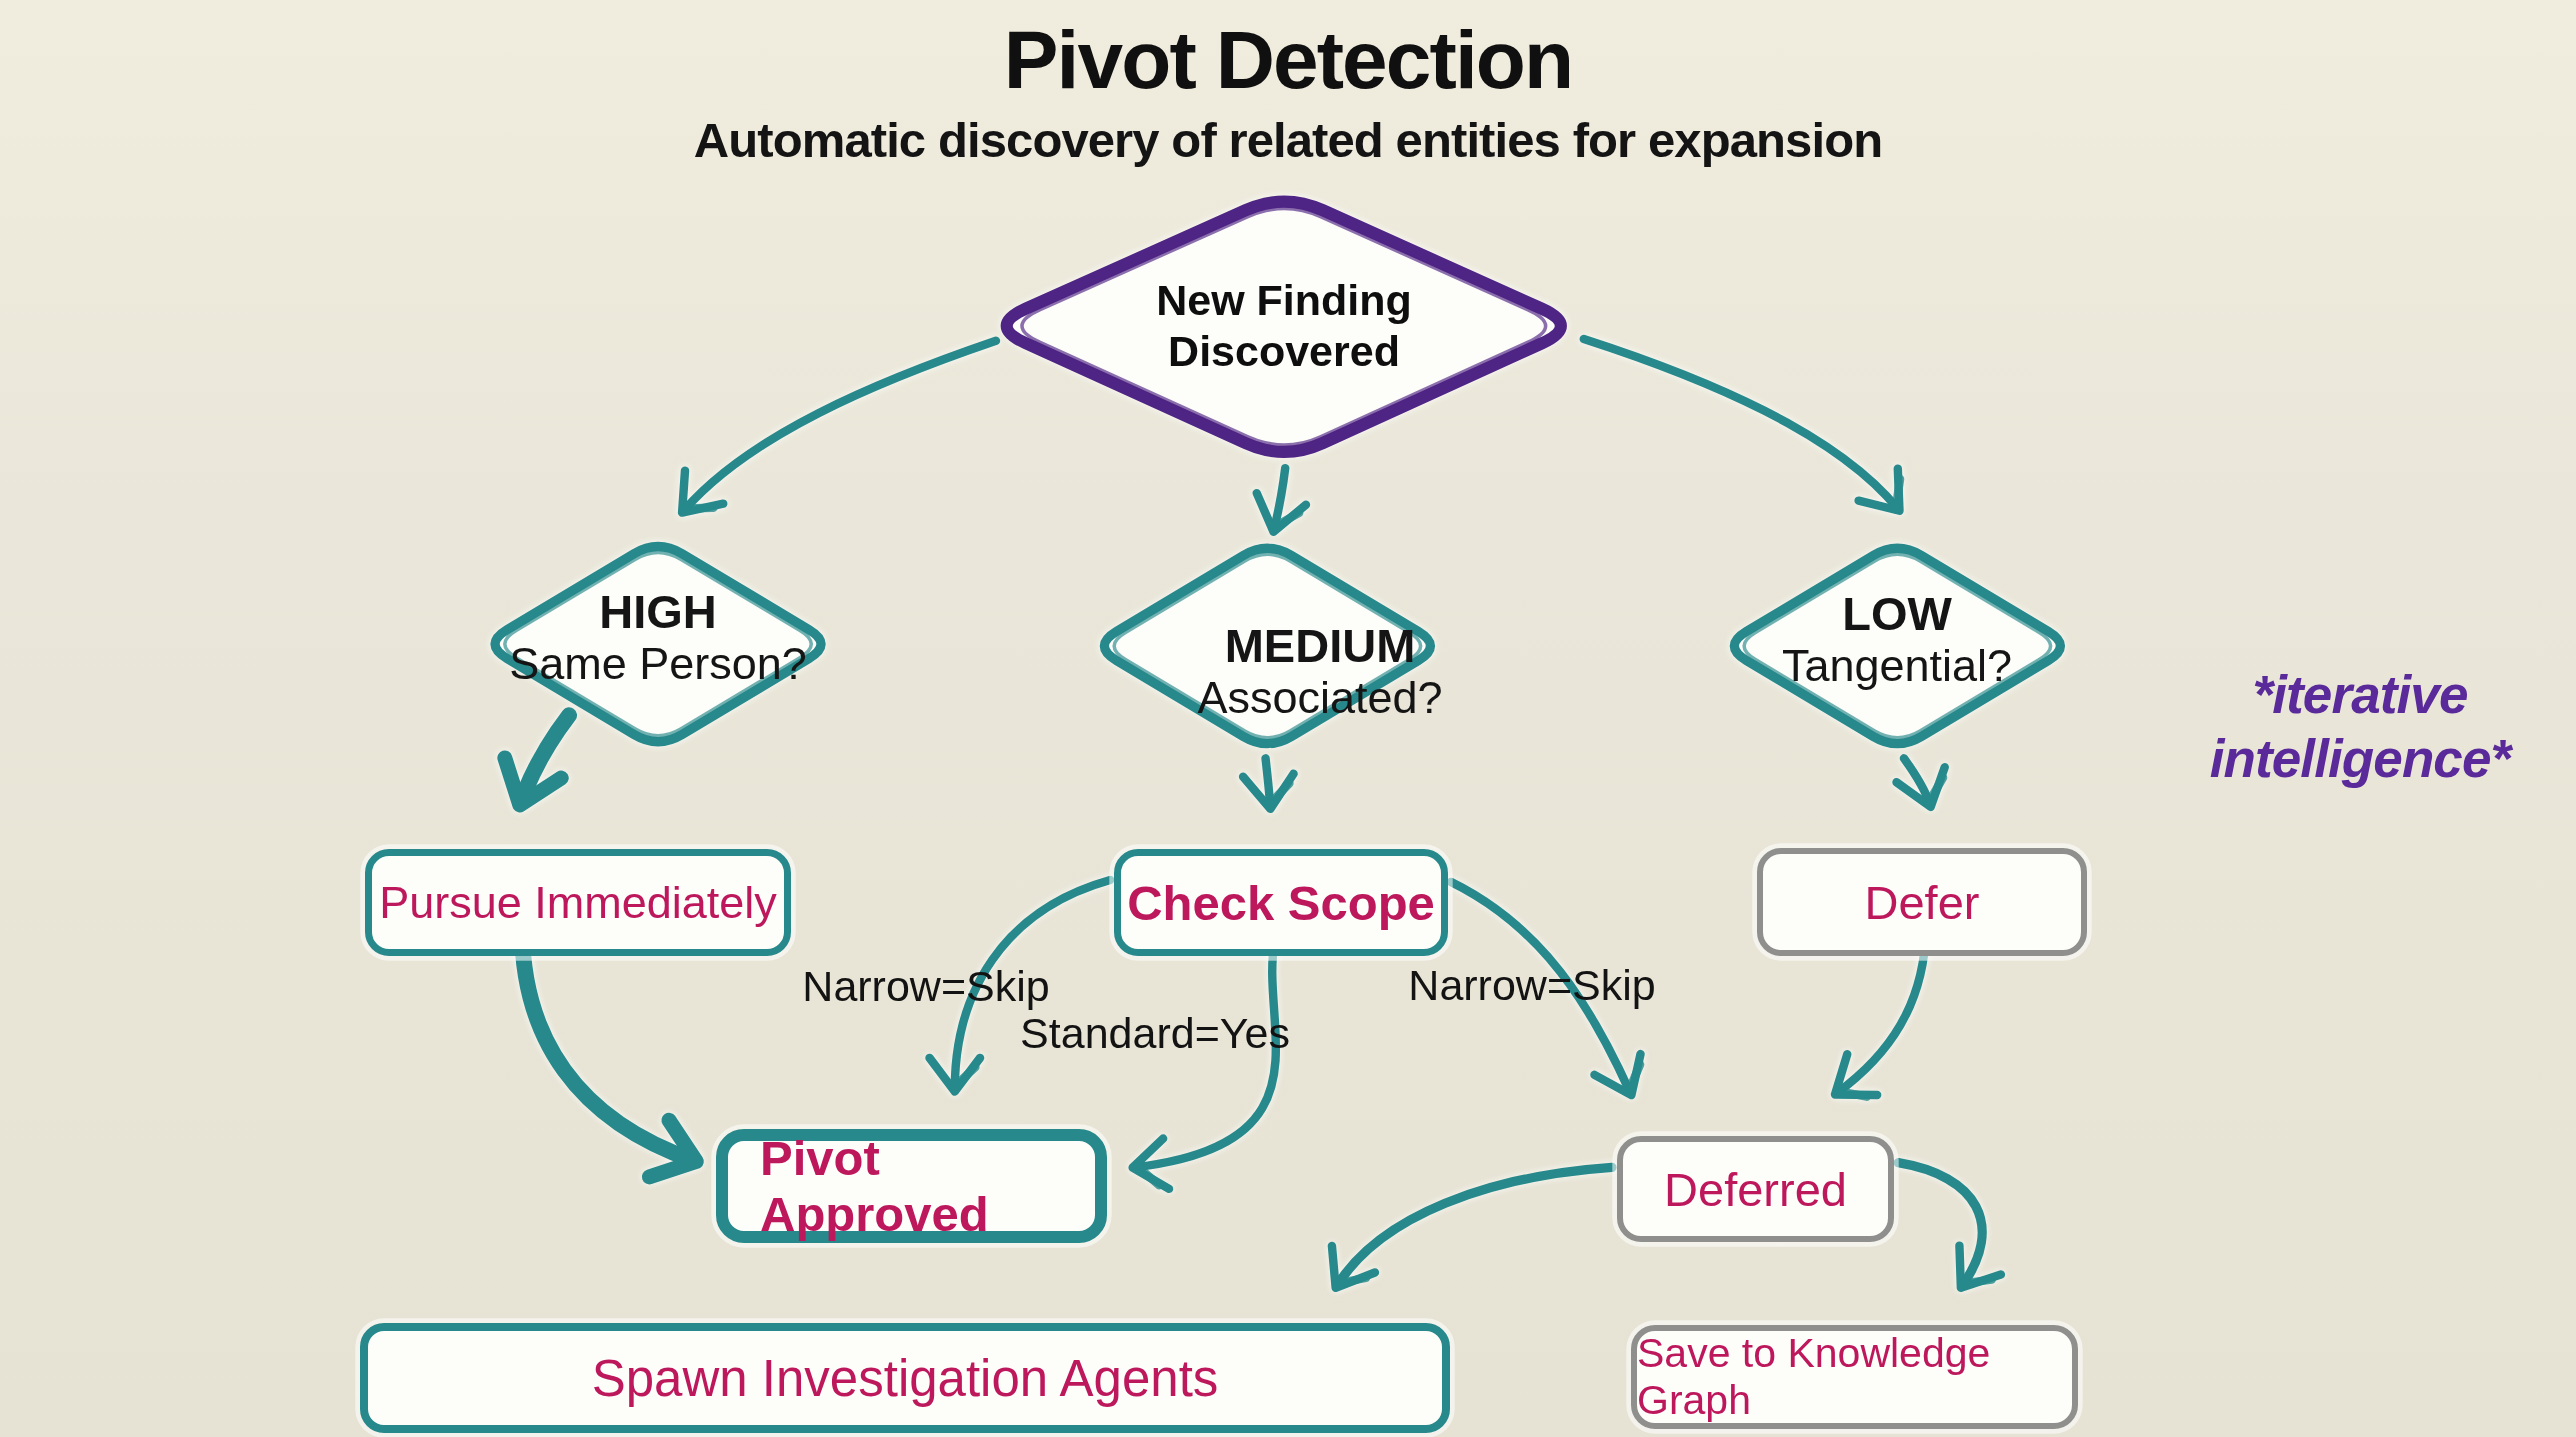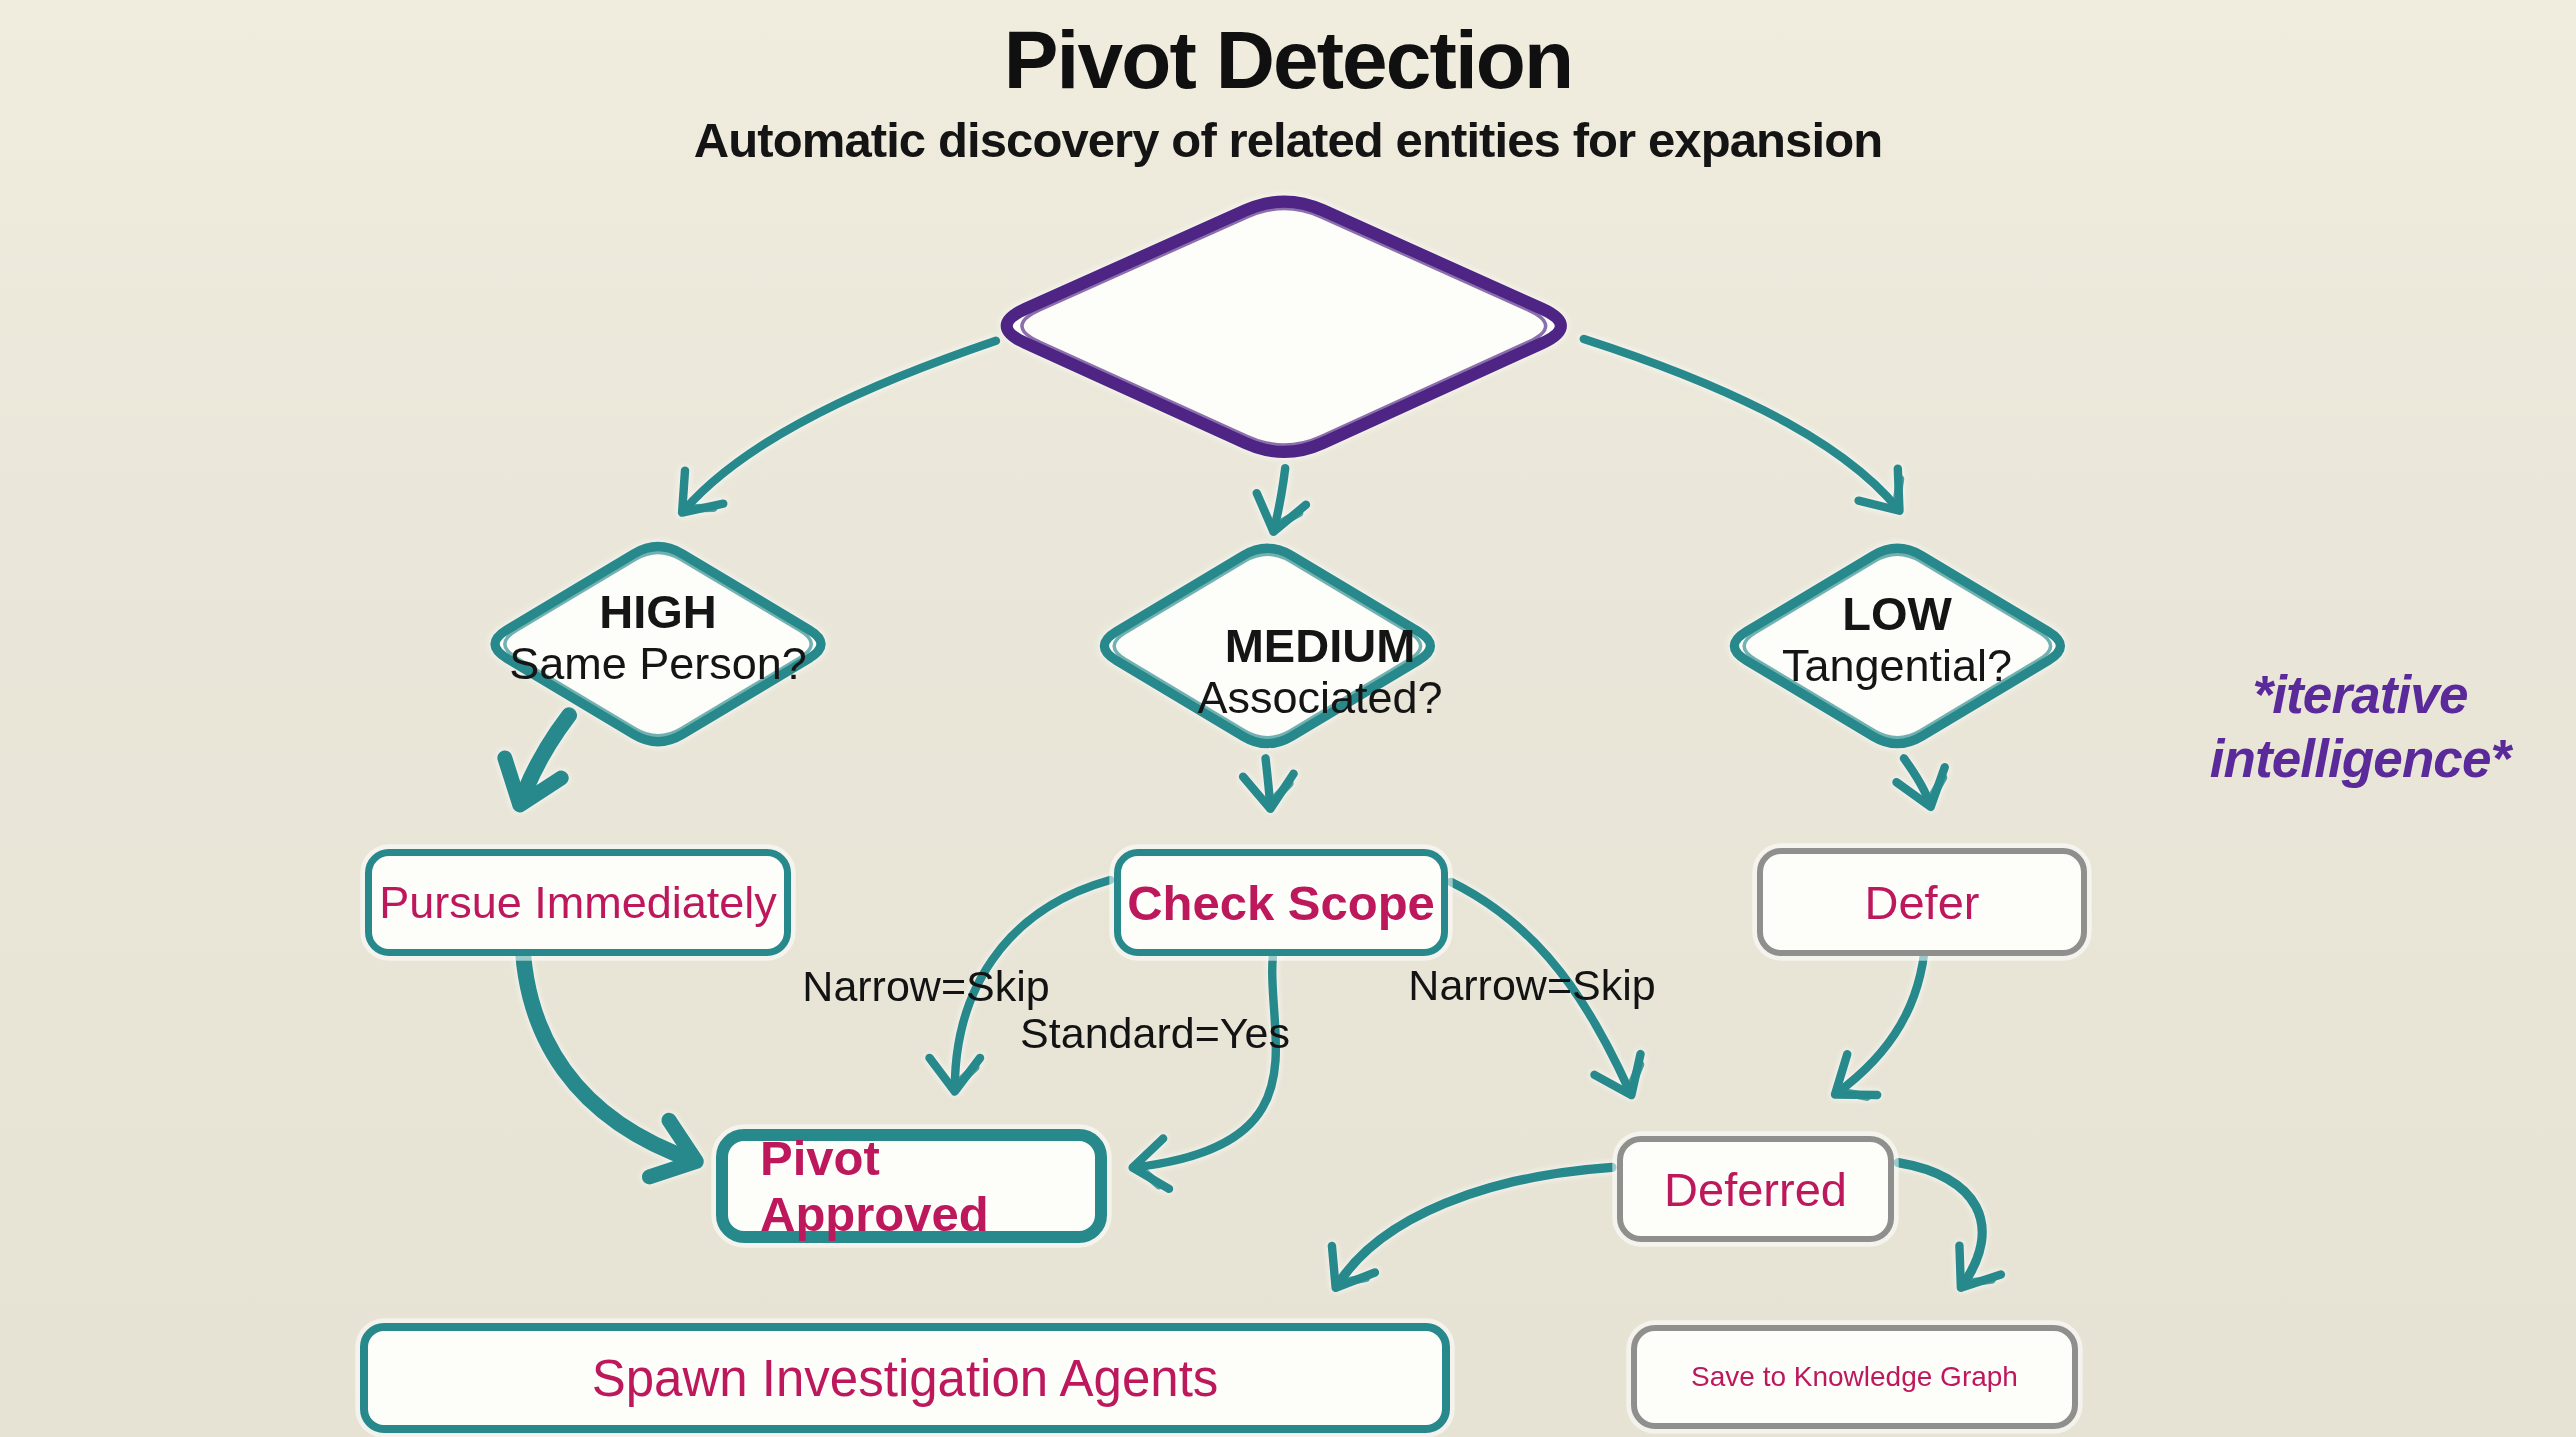--- a/index.html
+++ b/index.html
@@ -107,40 +107,44 @@
     </g>
     <g transform="translate(1324,2)">
       <path class="diamond" d="M541.7,672.6 L677.3,591.4 Q703,576 728.7,591.4 L864.3,672.6 Q890,688 864.3,703.4 L728.7,784.6 Q703,800 677.3,784.6 L541.7,703.4 Q516,688 541.7,672.6 Z"></path>
       <path class="echo teal" transform="translate(703 688) scale(0.94) translate(-703 -688)" d="M541.7,672.6 L677.3,591.4 Q703,576 728.7,591.4 L864.3,672.6 Q890,688 864.3,703.4 L728.7,784.6 Q703,800 677.3,784.6 L541.7,703.4 Q516,688 541.7,672.6 Z"></path>
     </g>
   </svg>
 
   <div class="title">Pivot Detection</div>
   <div class="subtitle">Automatic discovery of related entities for expansion</div>
 
+  <div class="rootlabel" style="left:1003px;top:275px;width:562px;">
+    <div>New Finding</div>
+    <div>Discovered</div>
+  </div>
   <div class="dlabel" style="left:471px;top:586px;width:374px;">
     <div class="lvl">HIGH</div>
     <div class="q">Same Person?</div>
   </div>
   <div class="dlabel" style="left:1133px;top:588px;width:374px;margin-top:32px;">
     <div class="lvl">MEDIUM</div>
     <div class="q">Associated?</div>
   </div>
   <div class="dlabel" style="left:1710px;top:588px;width:374px;">
     <div class="lvl">LOW</div>
     <div class="q">Tangential?</div>
   </div>
 
   <div class="box" style="left:365px;top:827px;width:426px;height:107px;font-size:45px;">Pursue Immediately</div>
   <div class="box" style="left:1114px;top:827px;width:334px;height:107px;font-size:49px;font-weight:bold;">Check Scope</div>
   <div class="box gray" style="left:1757px;top:826px;width:330px;height:108px;font-size:47px;">Defer</div>
   <div class="box thick" style="left:716px;top:1107px;width:391px;height:114px;font-size:49px;">Pivot Approved</div>
   <div class="box gray" style="left:1617px;top:1114px;width:277px;height:106px;font-size:47px;">Deferred</div>
   <div class="box" style="left:360px;top:1301px;width:1090px;height:110px;font-size:51px;border-width:8.4px;">Spawn Investigation Agents</div>
-  <div class="box gray" style="left:1631px;top:1303px;width:447px;height:104px;font-size:28px;">Save to Knowledge Graph</div>
+  <div class="box gray" style="left:1631px;top:1303px;width:447px;height:104px;font-size:41px;">Save to Knowledge Graph</div>
 
   <div class="edge-label" style="left:739px;top:962px;">Narrow=Skip</div>
   <div class="edge-label" style="left:968px;top:1009px;">Standard=Yes</div>
   <div class="edge-label" style="left:1345px;top:961px;">Narrow=Skip</div>
 
   <div class="annotation">
     <div>*iterative</div>
     <div>intelligence*</div>
   </div>
 

